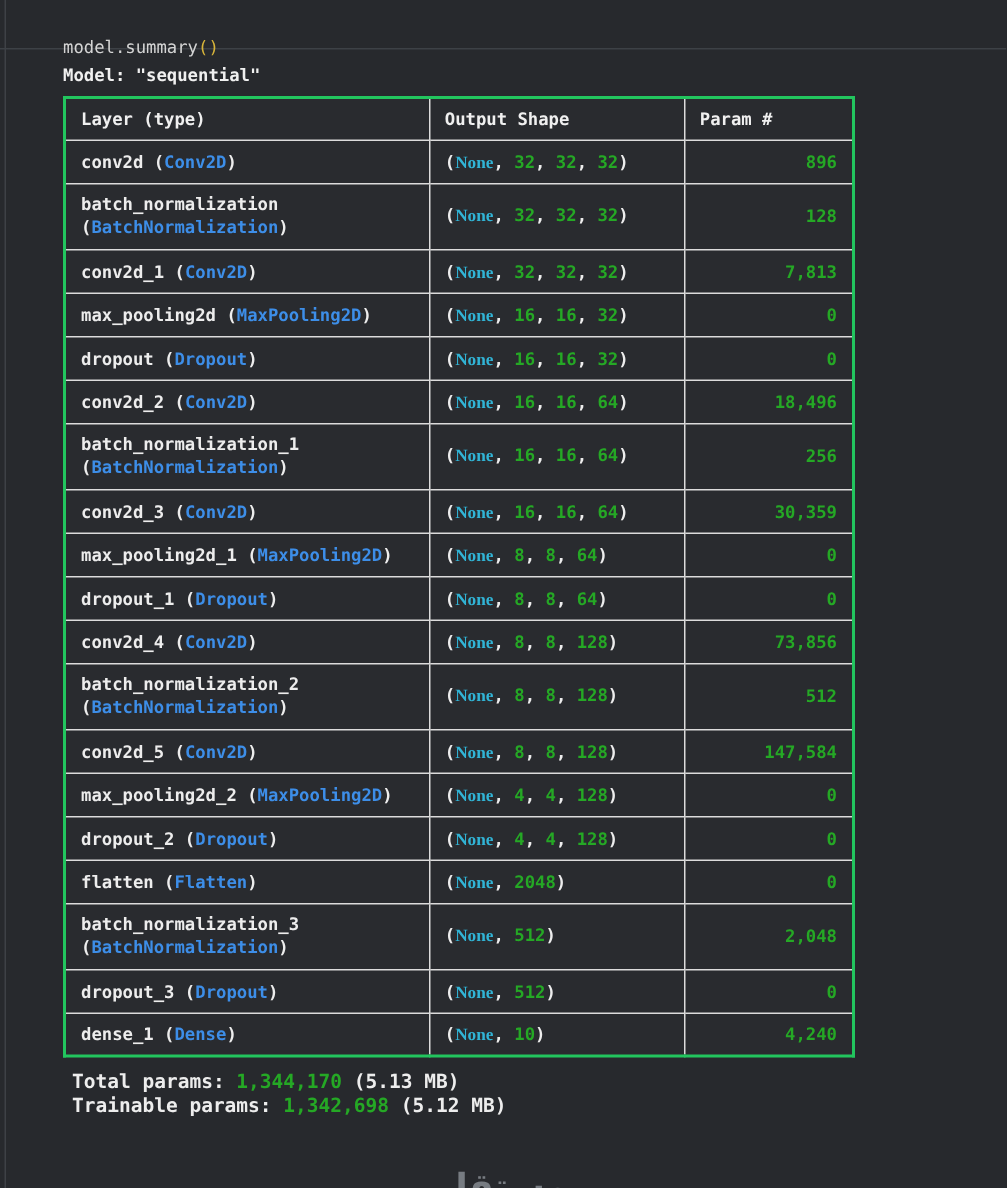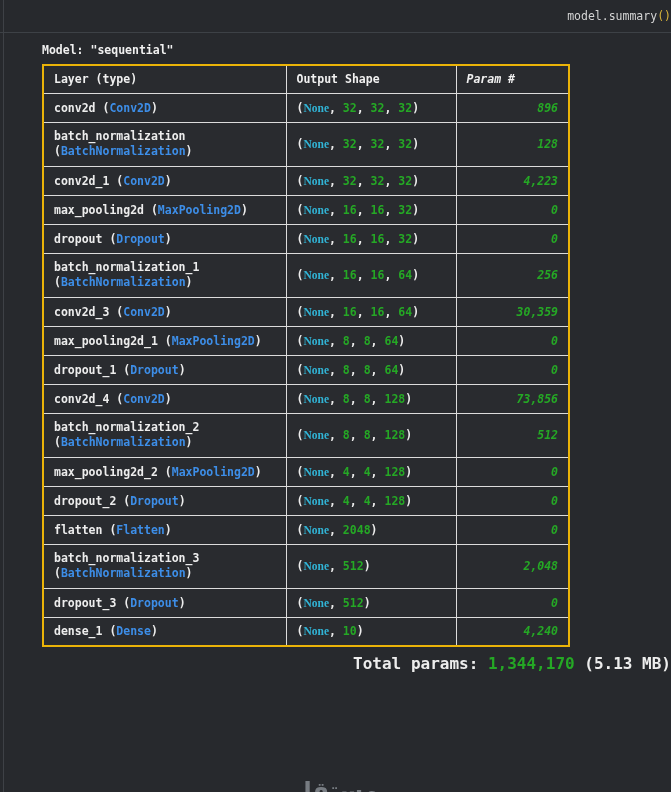--- a/index.html
+++ b/index.html
@@ -9,70 +9,68 @@
     font-family: "DejaVu Sans Mono", "Liberation Mono", monospace;
     position: relative;
     color: #ededed;
   }
   .left-line {
     position: absolute; left: 3px; top: 0; bottom: 0; width: 1px;
     background: #3e4146;
   }
   .code-cell {
     height: 33px;
-    padding: 9px 0 0 42px;
+    padding: 24px 0 0 42px;
     border-bottom: 1px solid #3d4146;
     font-size: 11.5px;
-    text-align: right;
   }
   .code-default { color: #d4d4d4; }
   .code-paren { color: #d7b43a; }
   .output-area { padding-left: 42px; }
   .model-title {
     margin-top: 10px;
     font-size: 11.5px;
     font-weight: bold;
     color: #f0f0f0;
   }
   table.summary {
     margin-top: 7px;
     border-collapse: collapse;
     table-layout: fixed;
     width: 526px;
-    border: 2px solid #eab308;
+    border: 2px solid #22c55e;
     font-size: 11.5px;
     font-weight: bold;
   }
   table.summary th, table.summary td {
     border: 1px solid #dcdcdc;
     padding: 0 10px;
     vertical-align: middle;
     white-space: nowrap;
     overflow: hidden;
     background: #292b2f;
   }
   table.summary th { height: 28px; text-align: left; color: #f0f0f0; }
   table.summary td { height: 29px; }
   tr.tall td { height: 44px; line-height: 15px; }
   .col-layer { width: 243px; }
   .col-shape { width: 170px; }
   .col-param { width: 113px; }
-  th.param, td.param { text-align: right; font-style: italic; }
+  th.param, td.param { text-align: right; }
   .wh { color: #ededed; }
   .blue { color: #3d8ee8; }
   .cyan { color: #31b4d6; font-family: Liberation Serif, serif; }
   .green { color: #25a825; }
   .totals {
     margin-top: 9px;
     margin-left: 6px;
-    font-size: 16px;
+    font-size: 13px;
     font-weight: bold;
     line-height: 15.5px;
     color: #f0f0f0;
-    text-align: right;
   }
   .watermark {
     position: absolute;
     left: 270px; top: 764px;
     width: 130px;
     text-align: center;
     color: rgba(170, 176, 183, 0.62);
     font-family: "DejaVu Sans", "Liberation Sans", sans-serif;
     pointer-events: none;
     margin-top: 15px;
@@ -115,31 +113,36 @@
           <td>
             <div><span class="wh">batch_normalization</span></div>
             <div><span class="wh">(</span><span class="blue">BatchNormalization</span><span class="wh">)</span></div>
           </td>
           <td><span class="wh">(</span><span class="cyan">None</span><span class="wh">, </span><span class="green">32</span><span class="wh">, </span><span class="green">32</span><span class="wh">, </span><span class="green">32</span><span class="wh">)</span></td>
           <td class="param"><span class="green">128</span></td>
         </tr>
         <tr>
           <td><span class="wh">conv2d_1 (</span><span class="blue">Conv2D</span><span class="wh">)</span></td>
           <td><span class="wh">(</span><span class="cyan">None</span><span class="wh">, </span><span class="green">32</span><span class="wh">, </span><span class="green">32</span><span class="wh">, </span><span class="green">32</span><span class="wh">)</span></td>
-          <td class="param"><span class="green">4,223</span></td>
+          <td class="param"><span class="green">7,813</span></td>
         </tr>
         <tr>
           <td><span class="wh">max_pooling2d (</span><span class="blue">MaxPooling2D</span><span class="wh">)</span></td>
           <td><span class="wh">(</span><span class="cyan">None</span><span class="wh">, </span><span class="green">16</span><span class="wh">, </span><span class="green">16</span><span class="wh">, </span><span class="green">32</span><span class="wh">)</span></td>
           <td class="param"><span class="green">0</span></td>
         </tr>
         <tr>
           <td><span class="wh">dropout (</span><span class="blue">Dropout</span><span class="wh">)</span></td>
           <td><span class="wh">(</span><span class="cyan">None</span><span class="wh">, </span><span class="green">16</span><span class="wh">, </span><span class="green">16</span><span class="wh">, </span><span class="green">32</span><span class="wh">)</span></td>
           <td class="param"><span class="green">0</span></td>
+        </tr>
+        <tr>
+          <td><span class="wh">conv2d_2 (</span><span class="blue">Conv2D</span><span class="wh">)</span></td>
+          <td><span class="wh">(</span><span class="cyan">None</span><span class="wh">, </span><span class="green">16</span><span class="wh">, </span><span class="green">16</span><span class="wh">, </span><span class="green">64</span><span class="wh">)</span></td>
+          <td class="param"><span class="green">18,496</span></td>
         </tr>
         <tr class="tall">
           <td>
             <div><span class="wh">batch_normalization_1</span></div>
             <div><span class="wh">(</span><span class="blue">BatchNormalization</span><span class="wh">)</span></div>
           </td>
           <td><span class="wh">(</span><span class="cyan">None</span><span class="wh">, </span><span class="green">16</span><span class="wh">, </span><span class="green">16</span><span class="wh">, </span><span class="green">64</span><span class="wh">)</span></td>
           <td class="param"><span class="green">256</span></td>
         </tr>
         <tr>
@@ -162,20 +165,25 @@
           <td><span class="wh">(</span><span class="cyan">None</span><span class="wh">, </span><span class="green">8</span><span class="wh">, </span><span class="green">8</span><span class="wh">, </span><span class="green">128</span><span class="wh">)</span></td>
           <td class="param"><span class="green">73,856</span></td>
         </tr>
         <tr class="tall">
           <td>
             <div><span class="wh">batch_normalization_2</span></div>
             <div><span class="wh">(</span><span class="blue">BatchNormalization</span><span class="wh">)</span></div>
           </td>
           <td><span class="wh">(</span><span class="cyan">None</span><span class="wh">, </span><span class="green">8</span><span class="wh">, </span><span class="green">8</span><span class="wh">, </span><span class="green">128</span><span class="wh">)</span></td>
           <td class="param"><span class="green">512</span></td>
+        </tr>
+        <tr>
+          <td><span class="wh">conv2d_5 (</span><span class="blue">Conv2D</span><span class="wh">)</span></td>
+          <td><span class="wh">(</span><span class="cyan">None</span><span class="wh">, </span><span class="green">8</span><span class="wh">, </span><span class="green">8</span><span class="wh">, </span><span class="green">128</span><span class="wh">)</span></td>
+          <td class="param"><span class="green">147,584</span></td>
         </tr>
         <tr>
           <td><span class="wh">max_pooling2d_2 (</span><span class="blue">MaxPooling2D</span><span class="wh">)</span></td>
           <td><span class="wh">(</span><span class="cyan">None</span><span class="wh">, </span><span class="green">4</span><span class="wh">, </span><span class="green">4</span><span class="wh">, </span><span class="green">128</span><span class="wh">)</span></td>
           <td class="param"><span class="green">0</span></td>
         </tr>
         <tr>
           <td><span class="wh">dropout_2 (</span><span class="blue">Dropout</span><span class="wh">)</span></td>
           <td><span class="wh">(</span><span class="cyan">None</span><span class="wh">, </span><span class="green">4</span><span class="wh">, </span><span class="green">4</span><span class="wh">, </span><span class="green">128</span><span class="wh">)</span></td>
           <td class="param"><span class="green">0</span></td>
@@ -205,19 +213,24 @@
         </tr>
       </tbody>
   </table>
 
   <div class="totals">
     <div>
       <span class="wh">Total params:</span>
       <span class="green">1,344,170</span>
       <span class="wh">(5.13 MB)</span>
     </div>
+    <div>
+      <span class="wh">Trainable params:</span>
+      <span class="green">1,342,698</span>
+      <span class="wh">(5.12 MB)</span>
+    </div>
   </div>
 </div>
 
 <div class="watermark">
   <div class="arabic">مستقل</div>
   <div class="domain">mostaql.com</div>
 </div>
 
 </body></html>

